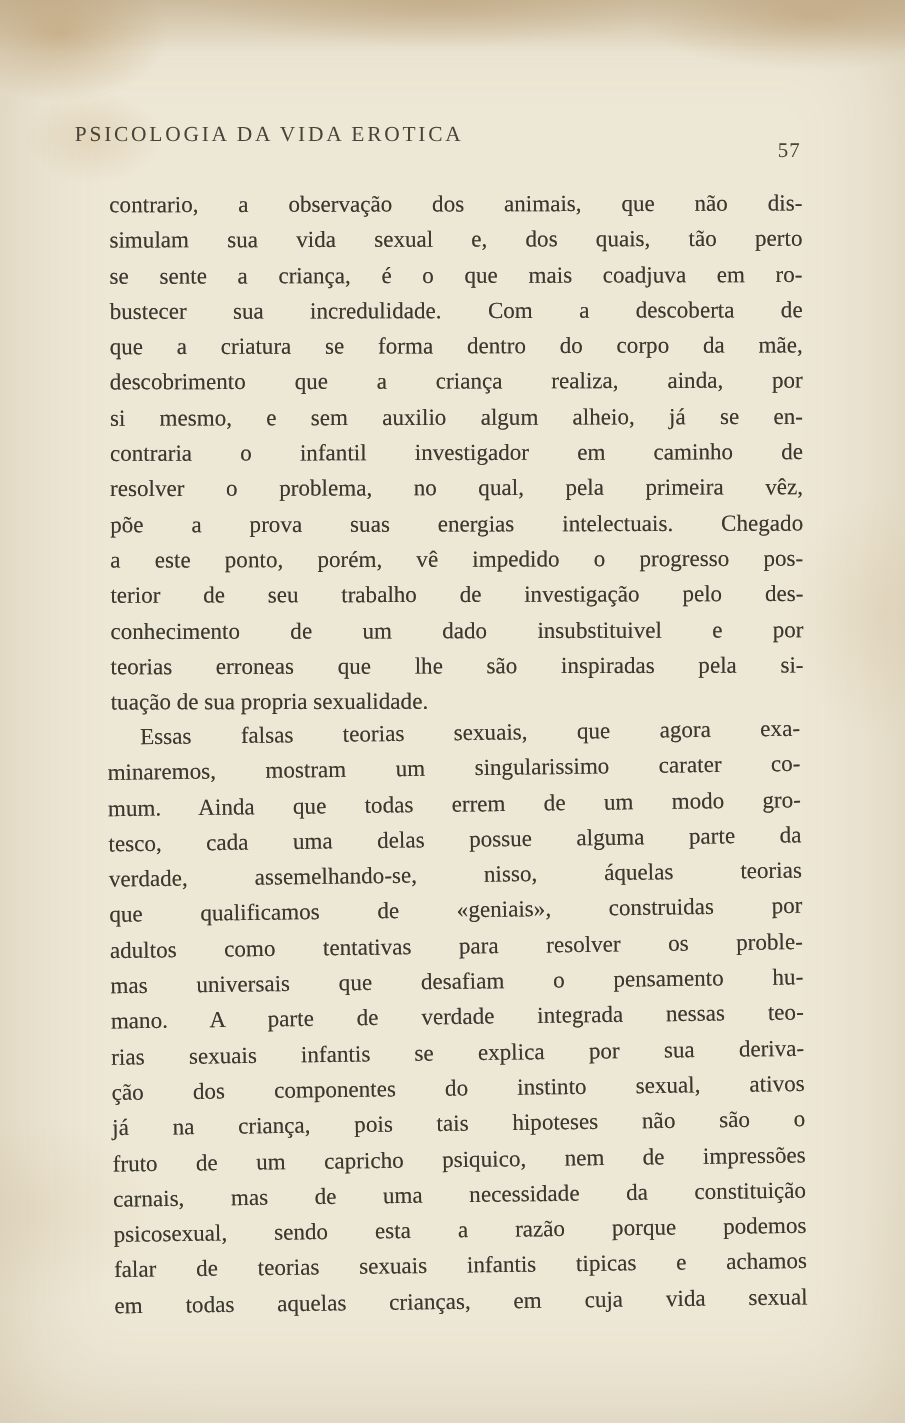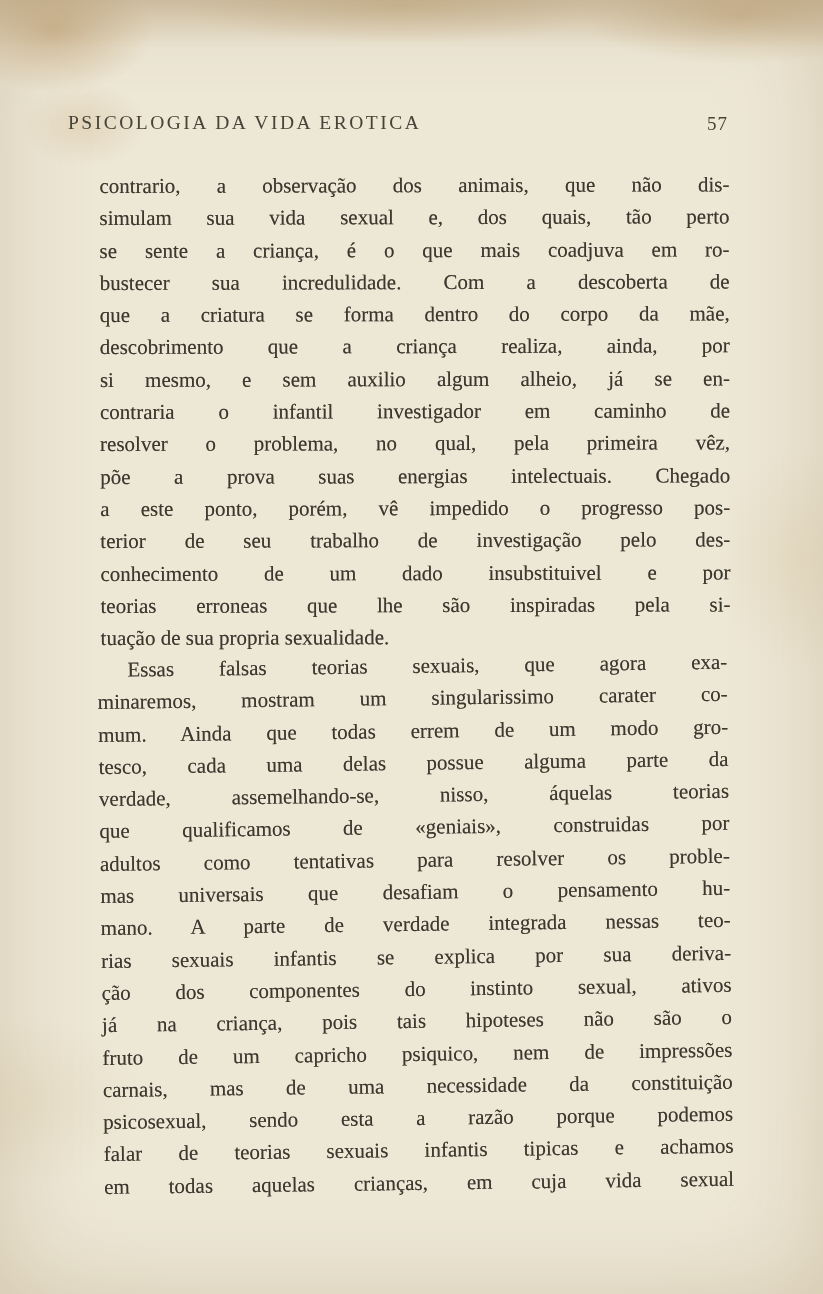--- a/index.html
+++ b/index.html
@@ -36,21 +36,21 @@
     color: #474338;
   }
   .header .title {
     display: block;
     text-align: left;
     transform: translateX(-32px);
   }
   .header .pagenum {
     position: absolute;
     right: 2px;
-    top: 1px;
+    top: 15px;
     letter-spacing: 1px;
     font-size: 19px;
   }
   .body {
     margin-top: 30px;
     font-size: 21px;
     text-shadow: 0 0 0.5px rgba(59,56,47,.55);
   }
   .paragraph { margin: 0; }
   .paragraph.p1 { transform: rotate(-0.15deg); transform-origin: 0 50%; }

